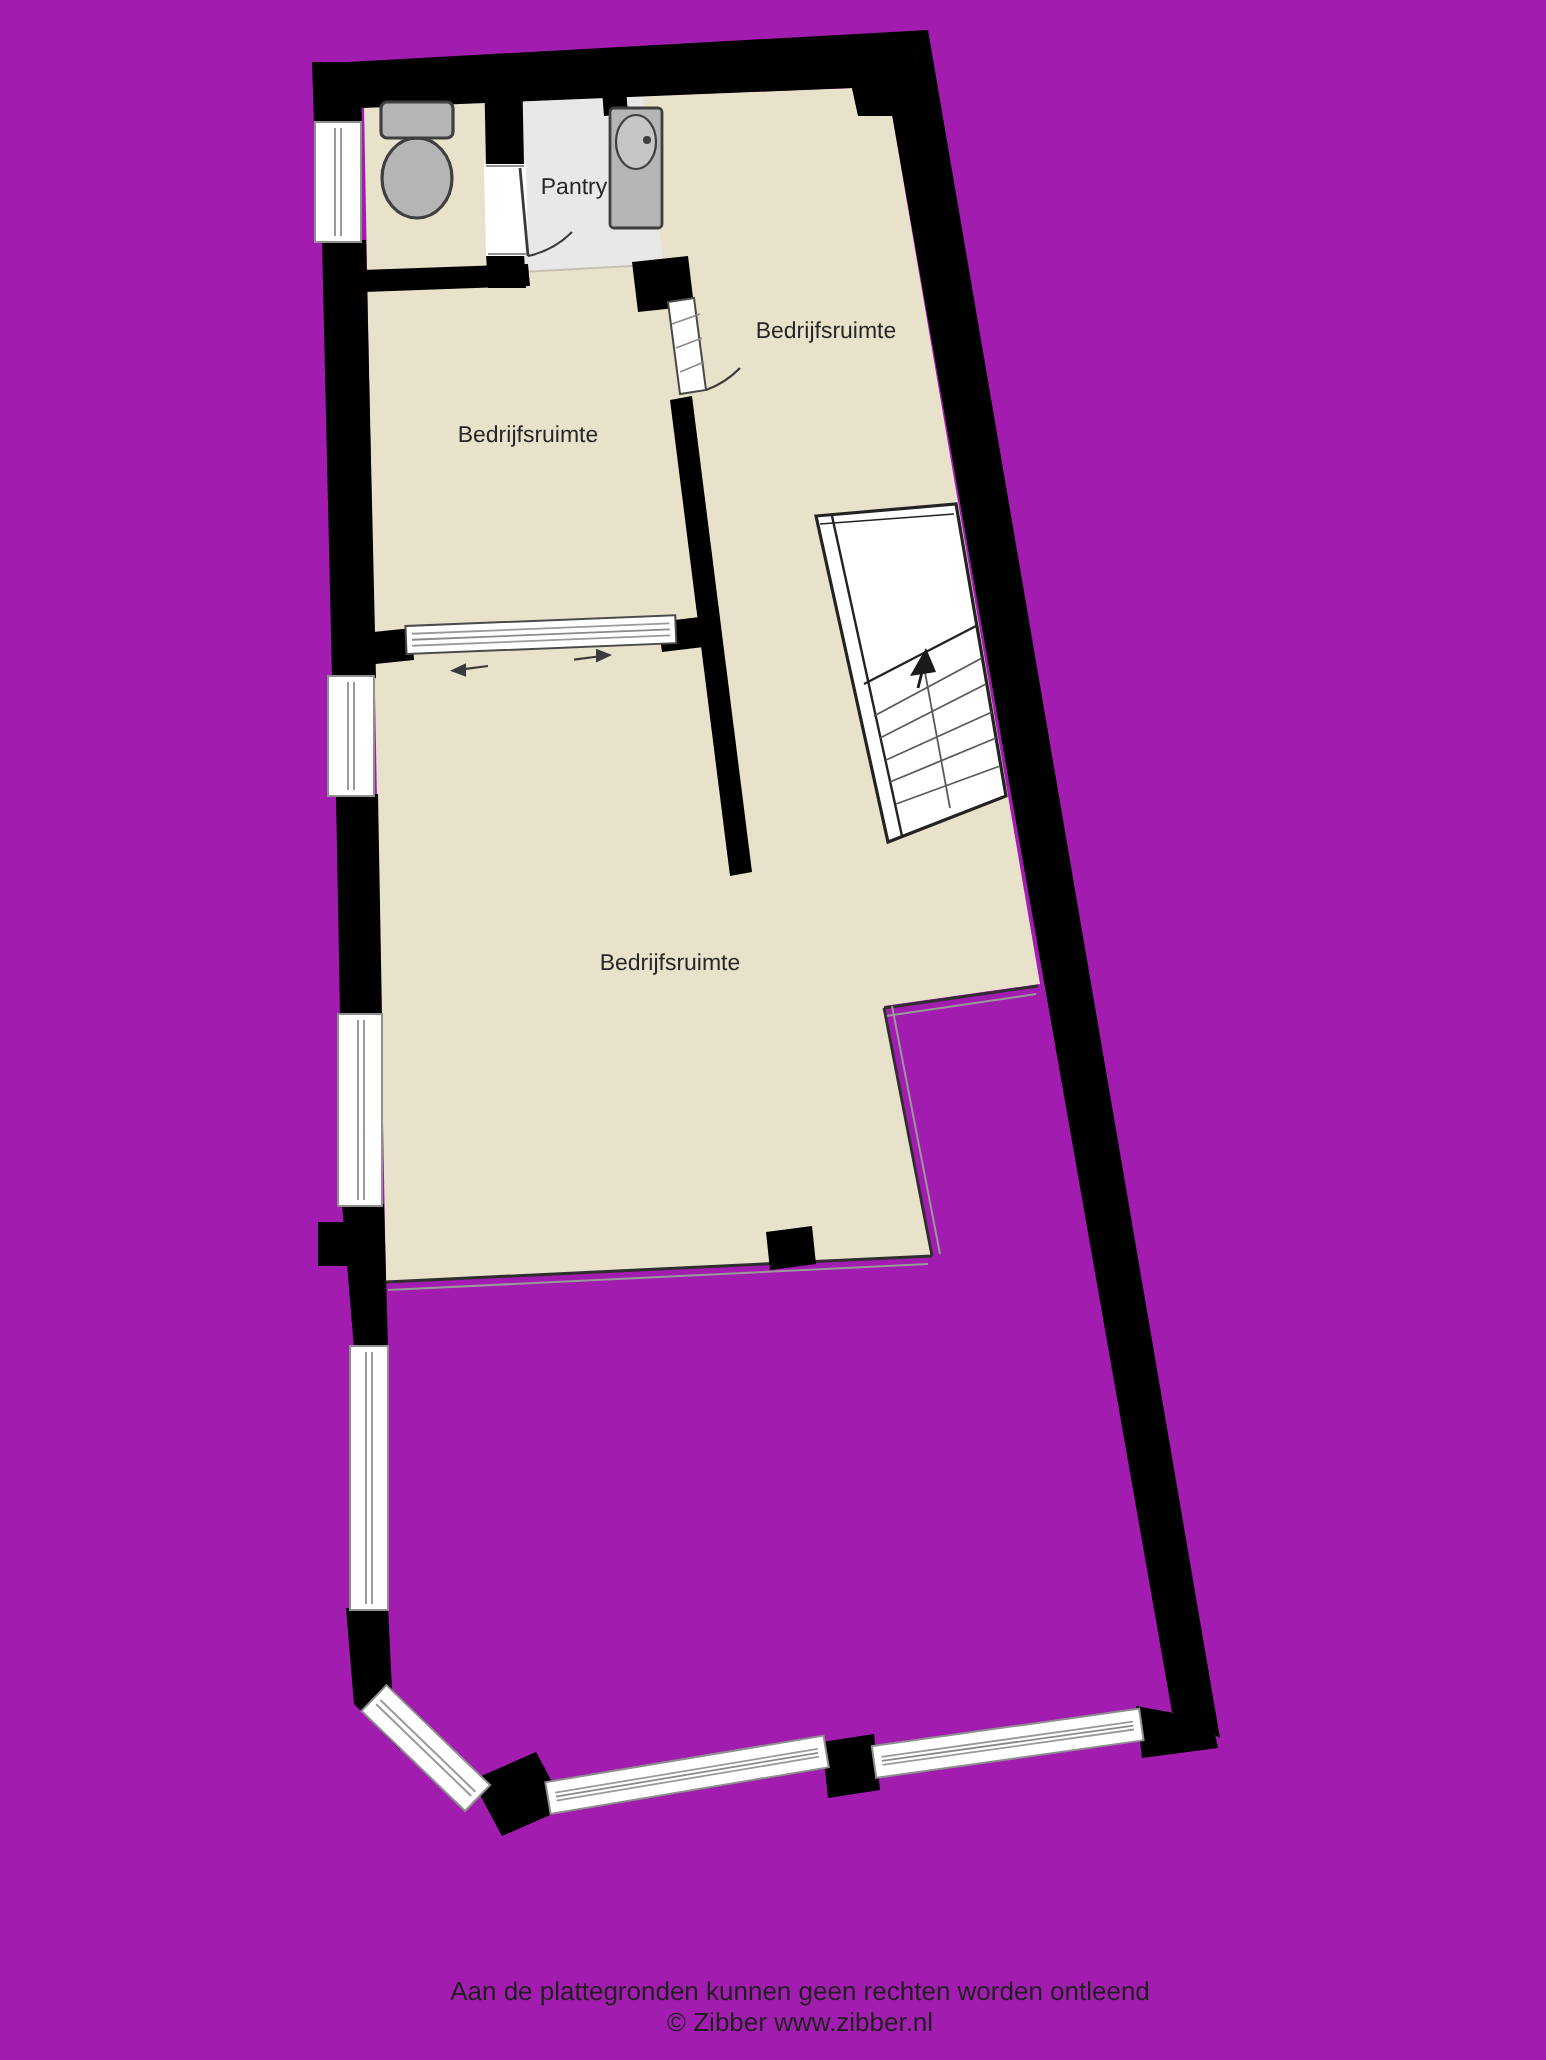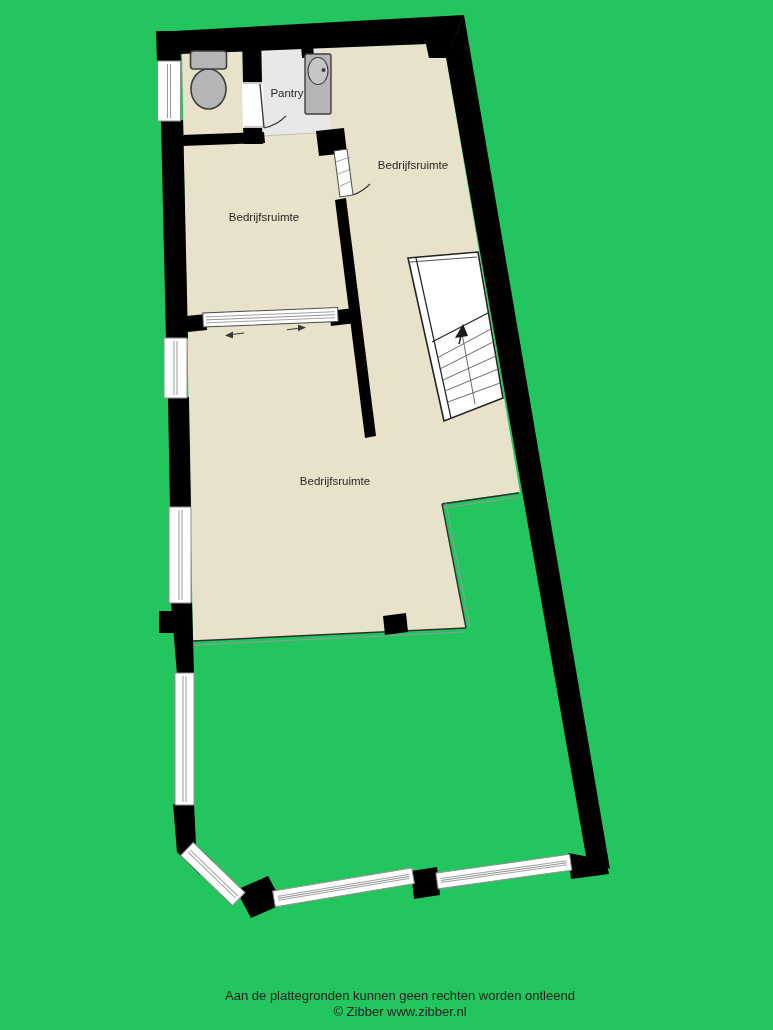--- a/index.html
+++ b/index.html
@@ -1,16 +1,16 @@
 <!DOCTYPE html>
 <html><head>
 <meta charset="utf-8">
 <style>
   html,body{margin:0;padding:0;background:#fff;}
-  .page{position:relative;width:773px;height:1030px;background:#22c55e;overflow:hidden;
+  .page{position:relative;width:773px;height:1030px;background:#a21caf;overflow:hidden;
         font-family:"Liberation Sans", sans-serif;text-align:right;}
   svg text{font-family:"Liberation Sans", sans-serif;}
   .room-label{font-size:11.5px;fill:#262626;}
   .footer-text{font-size:13px;fill:#1f1f1f;}
 </style>
 </head>
 <body>
 
 <div class="page">
 <svg width="773" height="1030" viewBox="0 0 773 1030">

